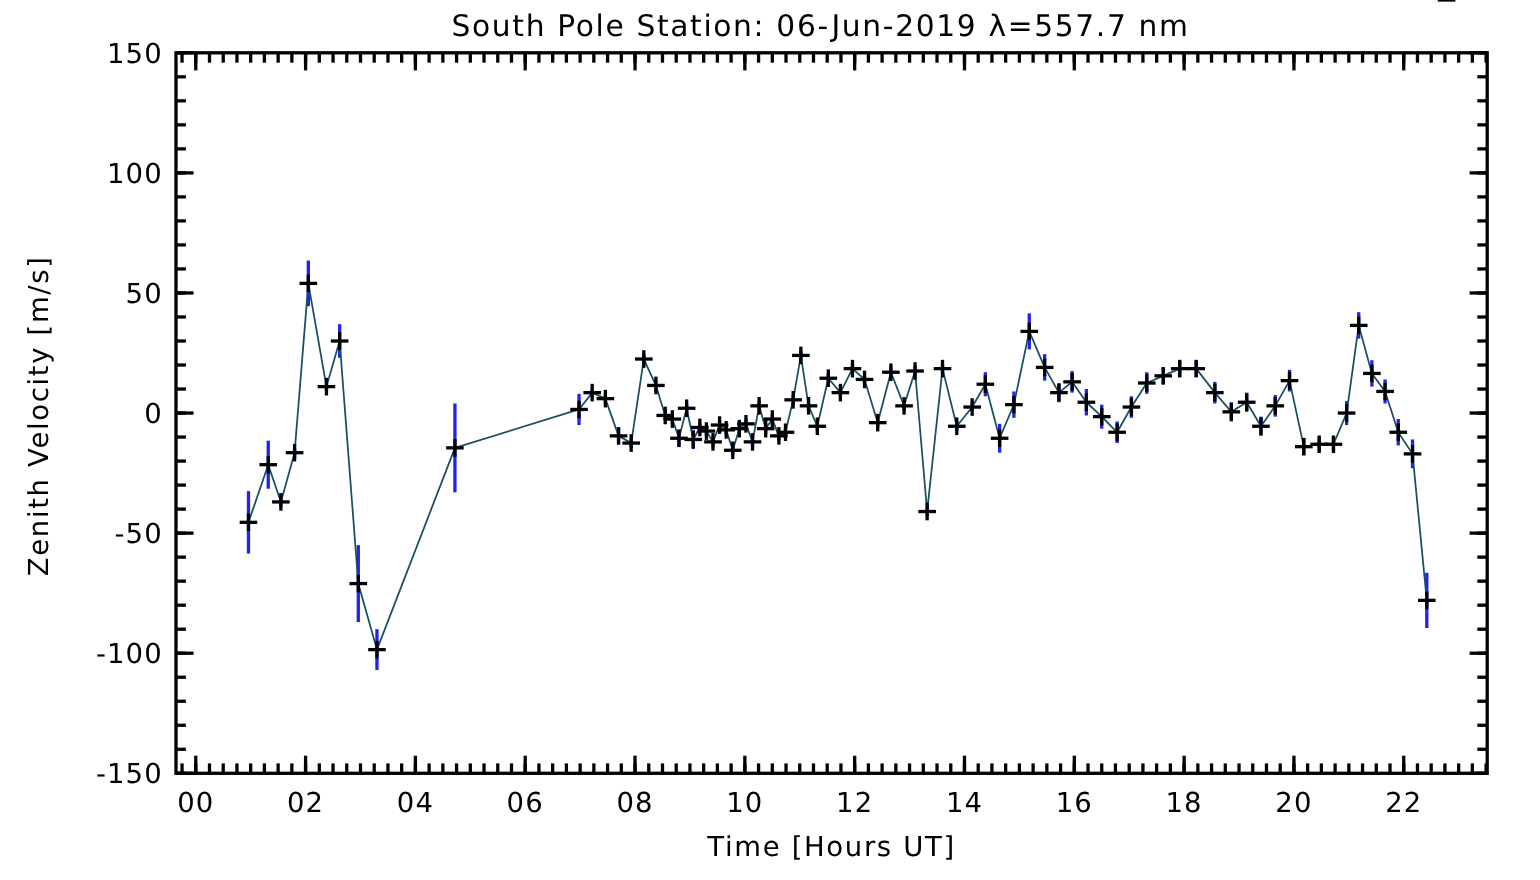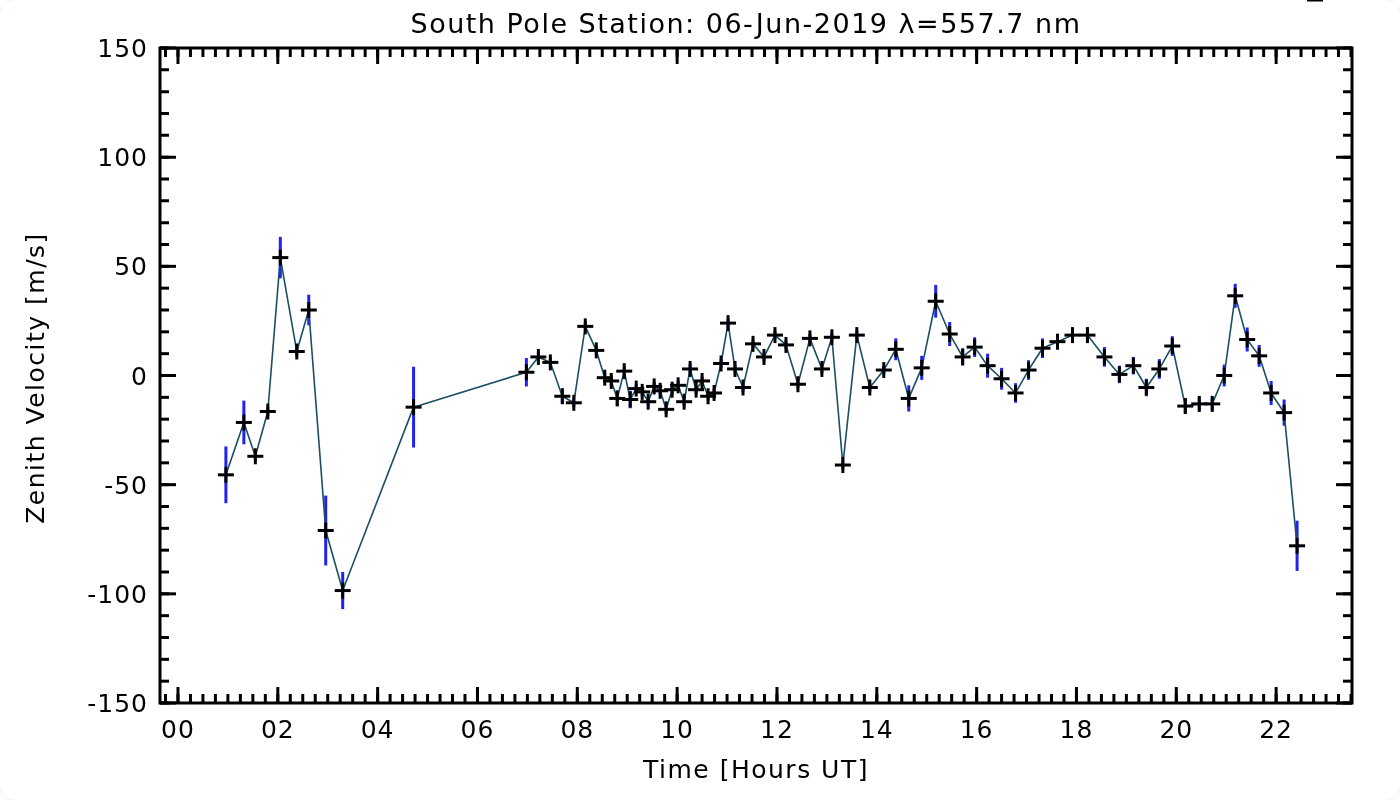--- a/index.html
+++ b/index.html
@@ -7,21 +7,20 @@
     padding: 0;
     background: #ffffff;
   }
   #plot-root {
     position: relative;
     width: 1400px;
     height: 800px;
     background: #c4b5fd;
     font-family: "DejaVu Sans", sans-serif;
     overflow: hidden;
-    border-radius: 13px;
   }
   svg#figure {
     display: block;
     width: 1400px;
     height: 800px;
   }
   .axis-line {
     fill: none;
     stroke: #000000;
     stroke-width: 3;

